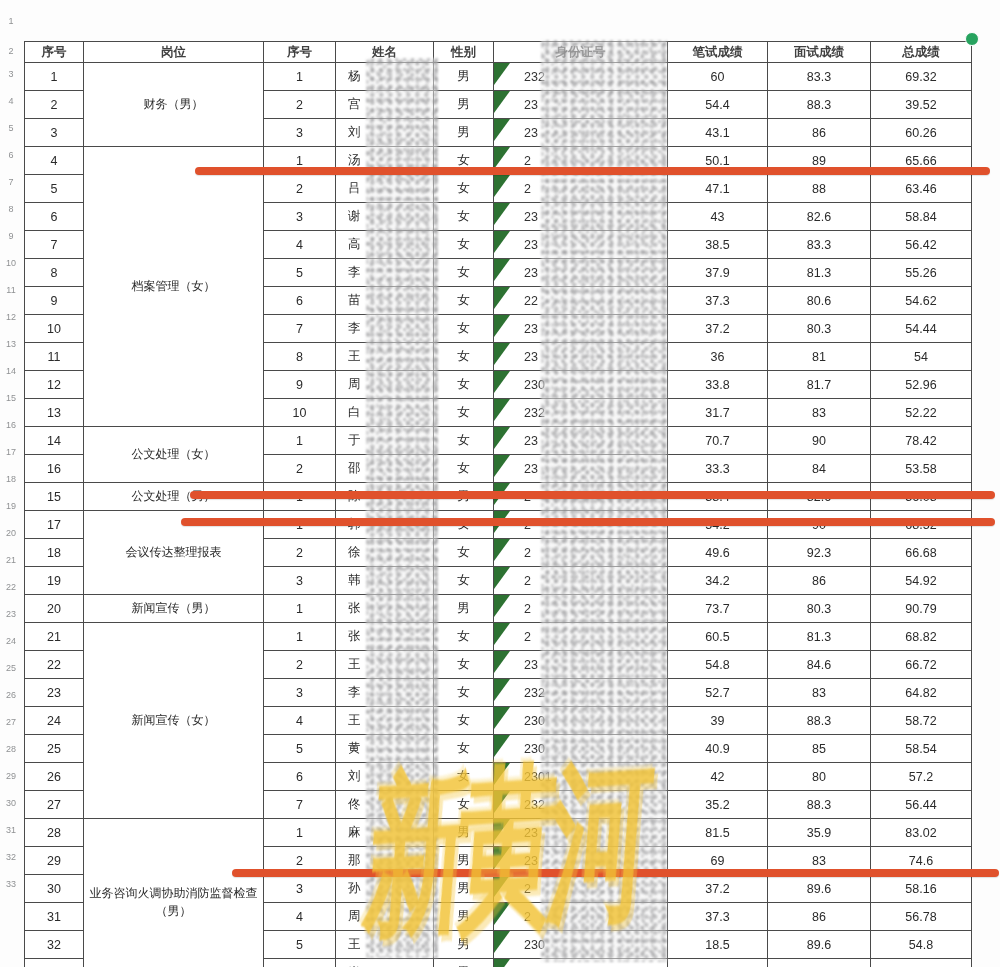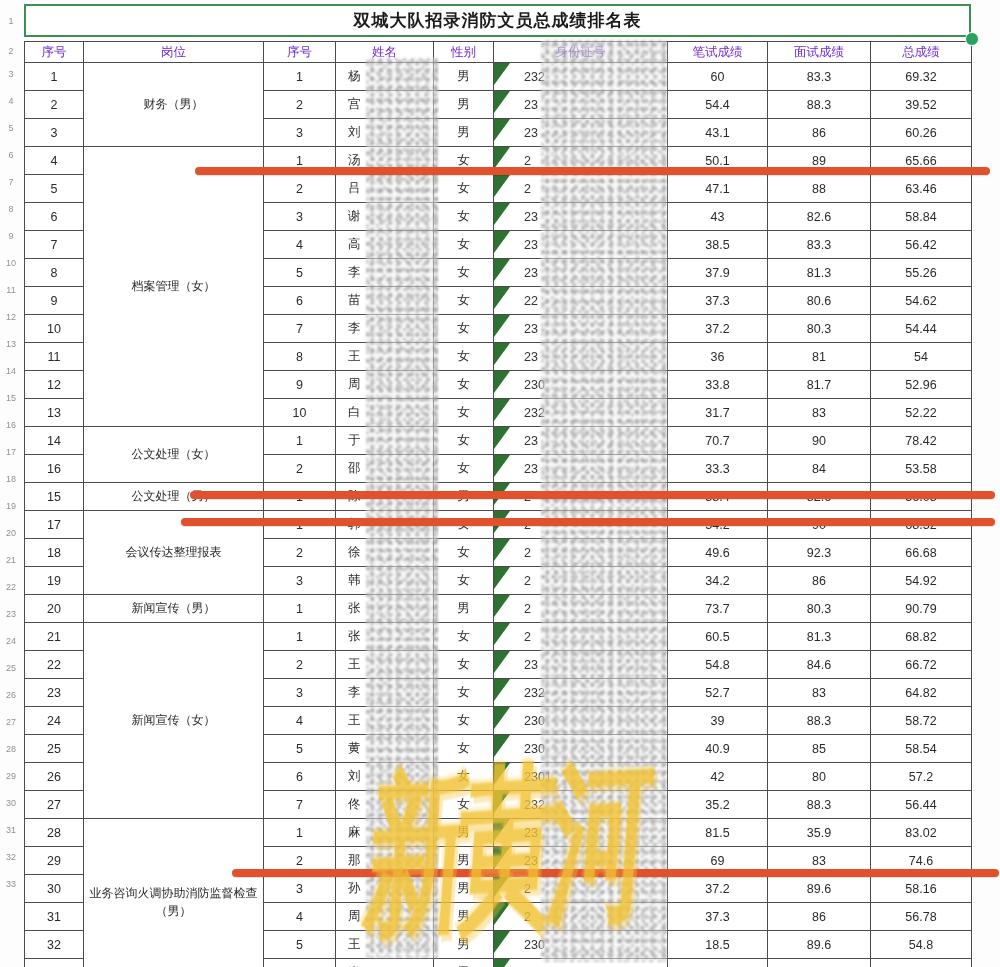--- a/index.html
+++ b/index.html
@@ -16,21 +16,21 @@
              display:flex;align-items:center;justify-content:center;
              font-size:17px;font-weight:bold;color:#1a1a1a;letter-spacing:1px;box-sizing:border-box;}
   .sel-dot{position:absolute;left:965px;top:32px;width:12px;height:12px;border-radius:50%;
            background:var(--green-dot,#27a35f);border:1px solid #fff;z-index:12;}
 
   
   table.sheet{position:absolute;left:24px;top:41px;border-collapse:collapse;table-layout:fixed;
               background:#fff;z-index:1;}
   .sheet th,.sheet td{border:1px solid #4a4a4a;padding:0;overflow:hidden;white-space:nowrap;
               font-size:12.5px;color:#2b2b2b;text-align:center;height:27px;background:#fff;}
-  .sheet th{height:20px;font-weight:normal;color:#6d28d9;}
+  .sheet th{height:20px;font-weight:bold;color:#404040;}
   .sheet td.pos{white-space:normal;line-height:1.45;padding:0 5px;font-size:12px;}
   .sheet td.name-cell{text-align:left;padding-left:12px;}
   .sheet td.id-cell{position:relative;text-align:left;padding-left:30px;color:#333;}
   .tri{position:absolute;left:0;top:0;width:0;height:0;
        border-top:22px solid var(--triangle,#2d7232);border-right:16px solid transparent;}
 
   
   .noise{position:absolute;z-index:5;pointer-events:none;filter:blur(1.1px);opacity:.95;
     background-color:rgba(243,243,243,.55);
     background-image:
@@ -89,21 +89,20 @@
       <div class="gutter-num" style="top: 743px;">28</div>
       <div class="gutter-num" style="top: 770px;">29</div>
       <div class="gutter-num" style="top: 797px;">30</div>
       <div class="gutter-num" style="top: 824px;">31</div>
       <div class="gutter-num" style="top: 851px;">32</div>
       <div class="gutter-num" style="top: 878px;">33</div>
       <div class="gutter-num" style="top: 905px; margin-left: 32px;">34</div>
       <div class="gutter-num" style="top: 968px; font-weight: bold;">35</div>
     </div>
 
-  <div class="title-box">双城大队招录消防文员总成绩排名表</div>
   <div class="sel-dot"></div>
 
   <table class="sheet">
     <colgroup id="cols">
         <col style="width: 59px;">
         <col style="width: 180px;">
         <col style="width: 72px;">
         <col style="width: 98px;">
         <col style="width: 60px;">
         <col style="width: 174px;">

